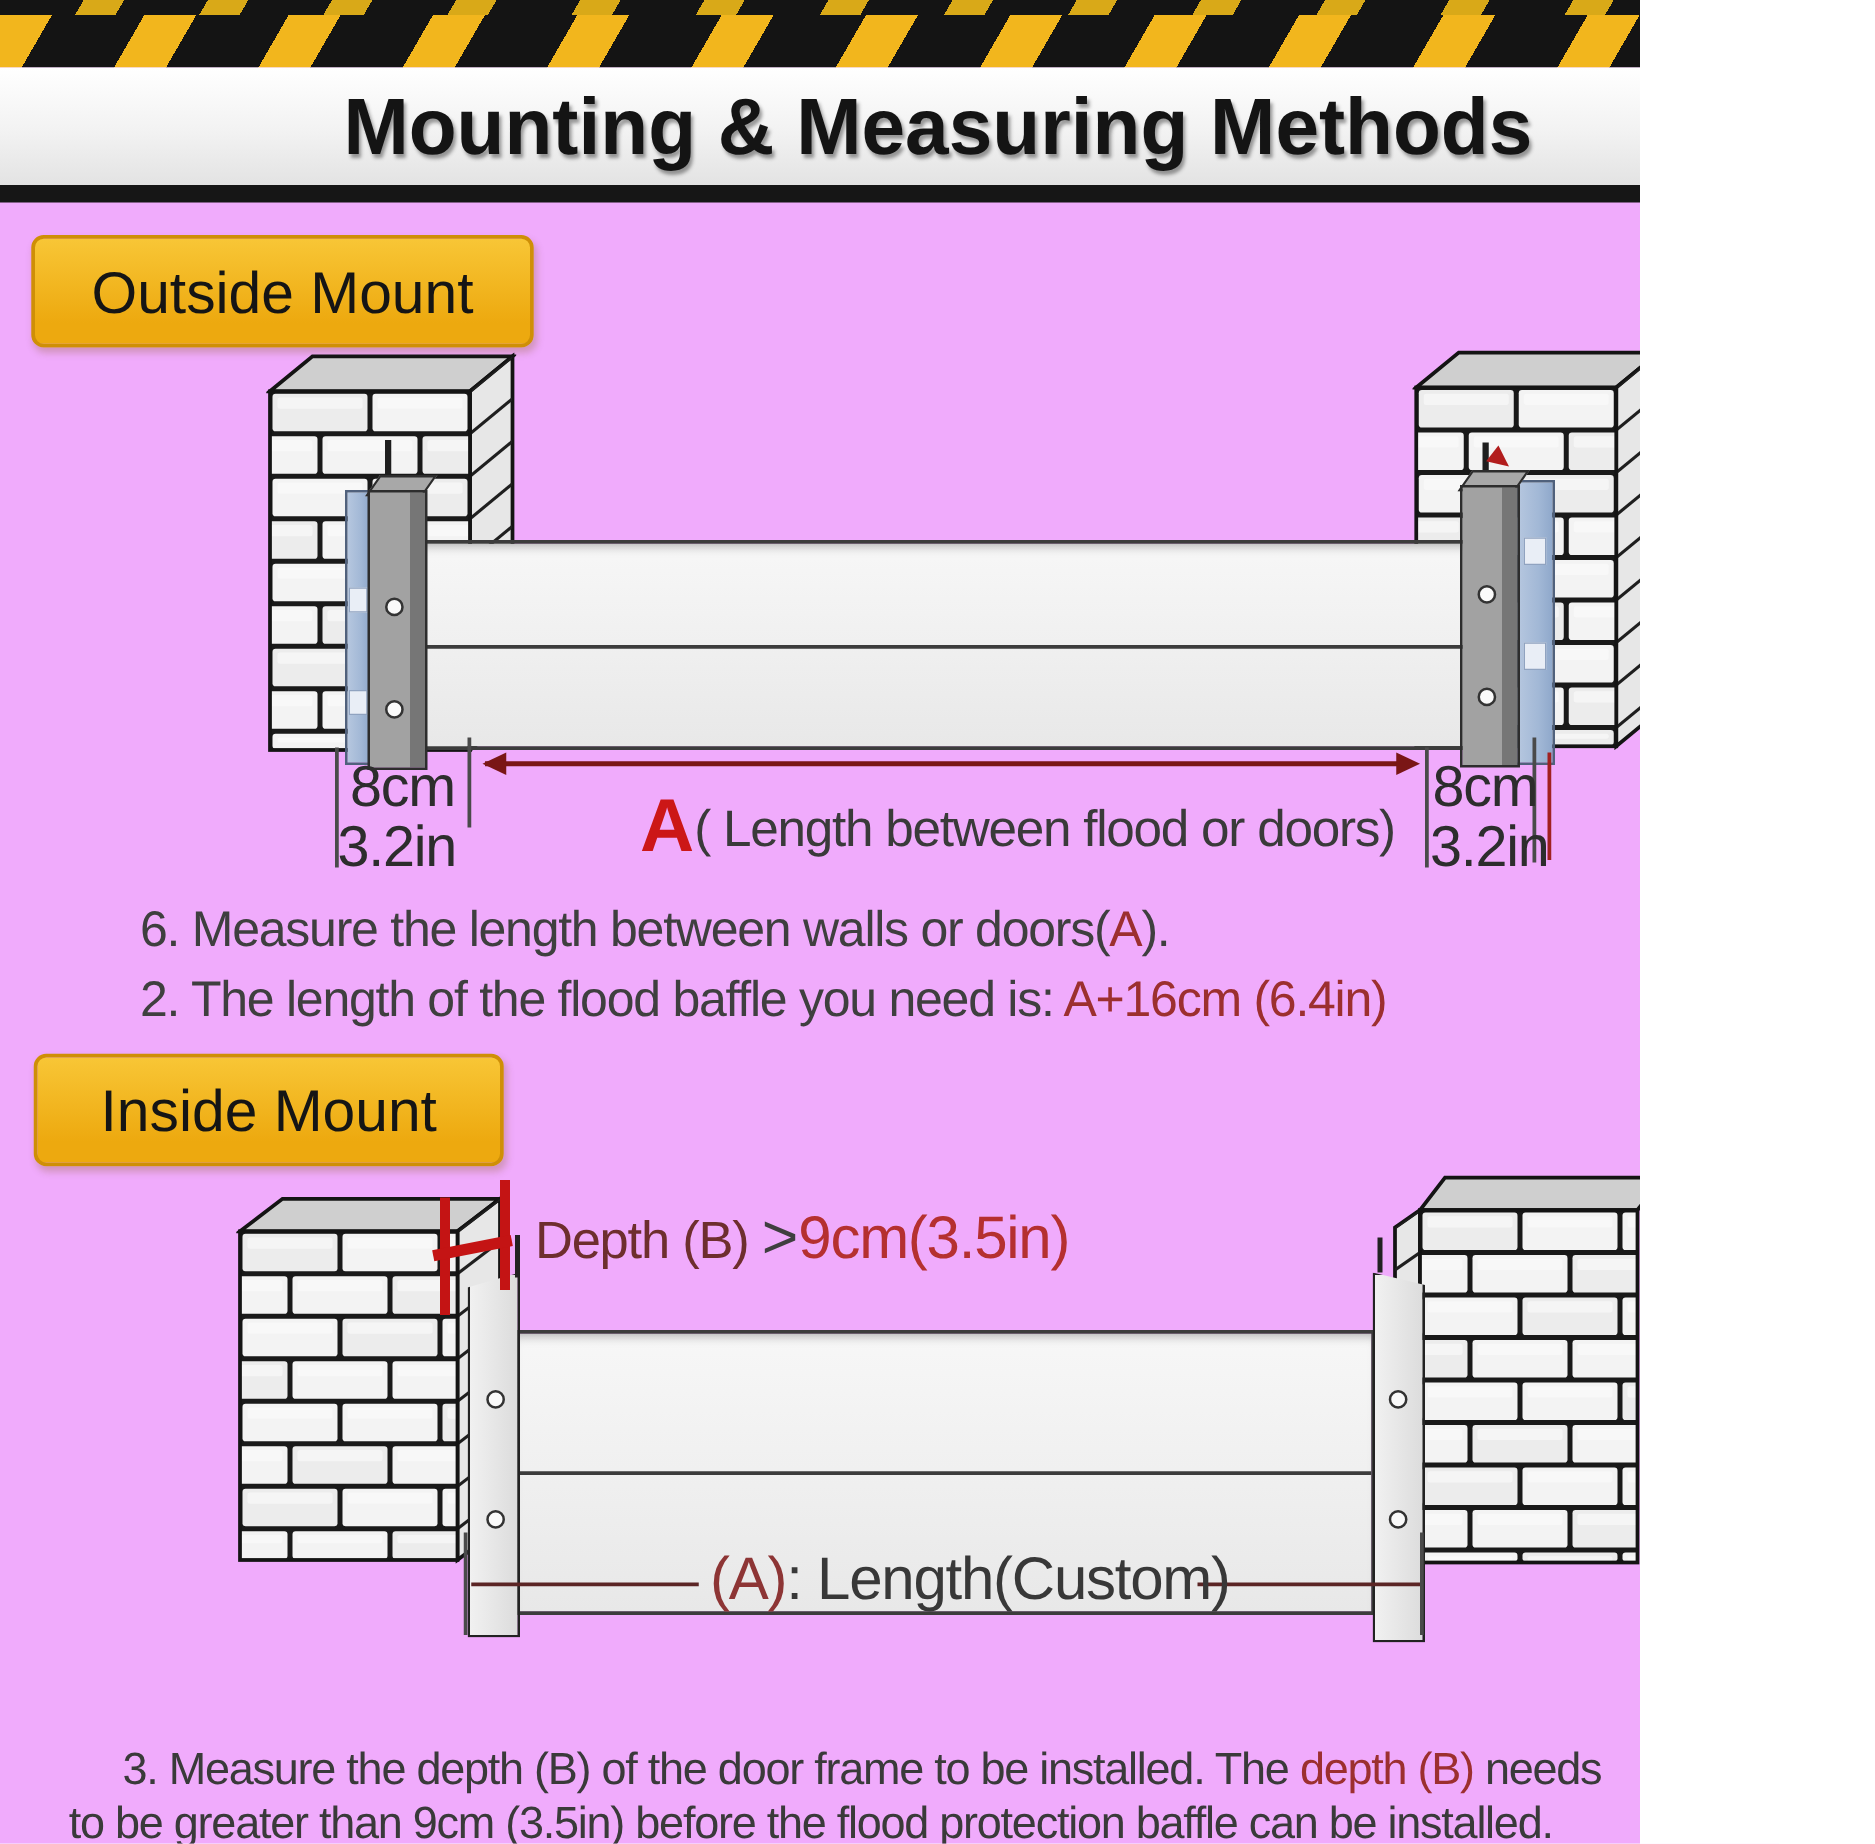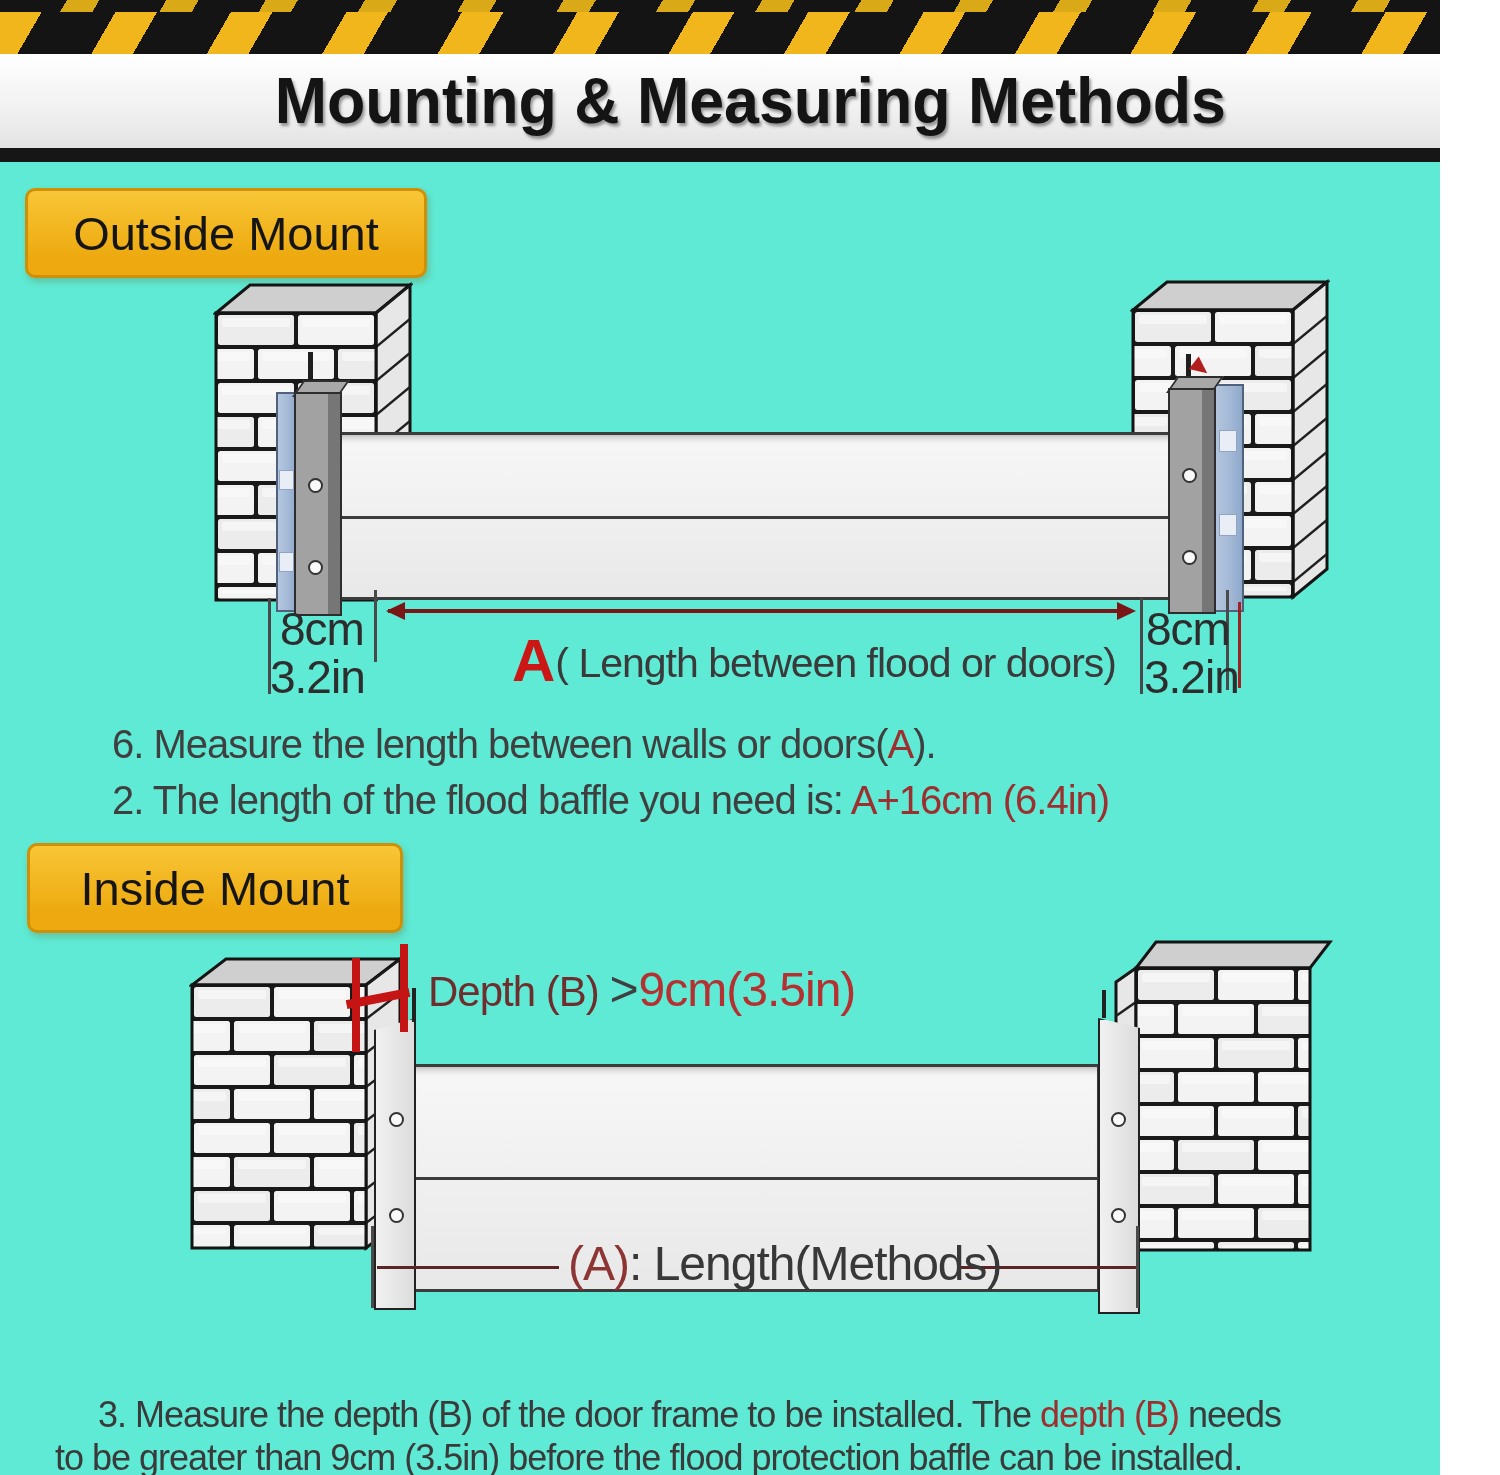--- a/index.html
+++ b/index.html
@@ -1,16 +1,16 @@
 <!DOCTYPE html>
 <html><head>
 <meta charset="utf-8">
 <style>
   html,body{margin:0;padding:0;background:#ffffff;}
-  #canvas{position:relative;width:1440px;height:1475px;background:#5eead4;overflow:hidden;
+  #canvas{position:relative;width:1312px;height:1475px;background:#f0abfc;overflow:hidden;
           font-family:"Liberation Sans",sans-serif;color:#3a3a3a;}
   .abs{position:absolute;}
 
   
   #tape-top{left:0;top:0;width:1500px;height:14px;
     background:repeating-linear-gradient(120deg,#141414 0 58px,#d9a918 58px 86px);}
   #tape{left:0;top:12px;width:1500px;height:42px;
     background:repeating-linear-gradient(120deg,#f2b61d 0 36px,#141414 36px 100px);}
   #banner{left:0;top:54px;width:1500px;height:94px;
     background:linear-gradient(180deg,#ffffff 0%,#f2f2f2 55%,#e3e3e3 100%);
@@ -497,21 +497,21 @@
   </div>
   <div class="abs" id="pin-in-right"></div>
 
   <div class="abs" id="depth-label">
     <span class="lbl">Depth (B) </span><span class="gt">&gt;</span><span class="val">9cm(3.5in)</span>
   </div>
 
   <div class="abs tick" id="tick-i1"></div>
   <div class="abs mline" id="mline-l"></div>
   <div class="abs" id="span-in">
-    <span class="mrn2">(A)</span><span class="rest">: Length(Methods)</span>
+    <span class="mrn2">(A)</span><span class="rest">: Length(Custom)</span>
   </div>
   <div class="abs mline" id="mline-r"></div>
   <div class="abs tick" id="tick-i2"></div>
 
   <div class="abs bstep" id="in-step2">
     <span>3. Measure the depth (B) of the door frame to be installed. The </span><span class="mrn">depth (B)</span><span> needs</span>
   </div>
   <div class="abs bstep" id="in-step3">
     <span>to be greater than 9cm (3.5in) before the flood protection baffle can be installed.</span>
   </div>

